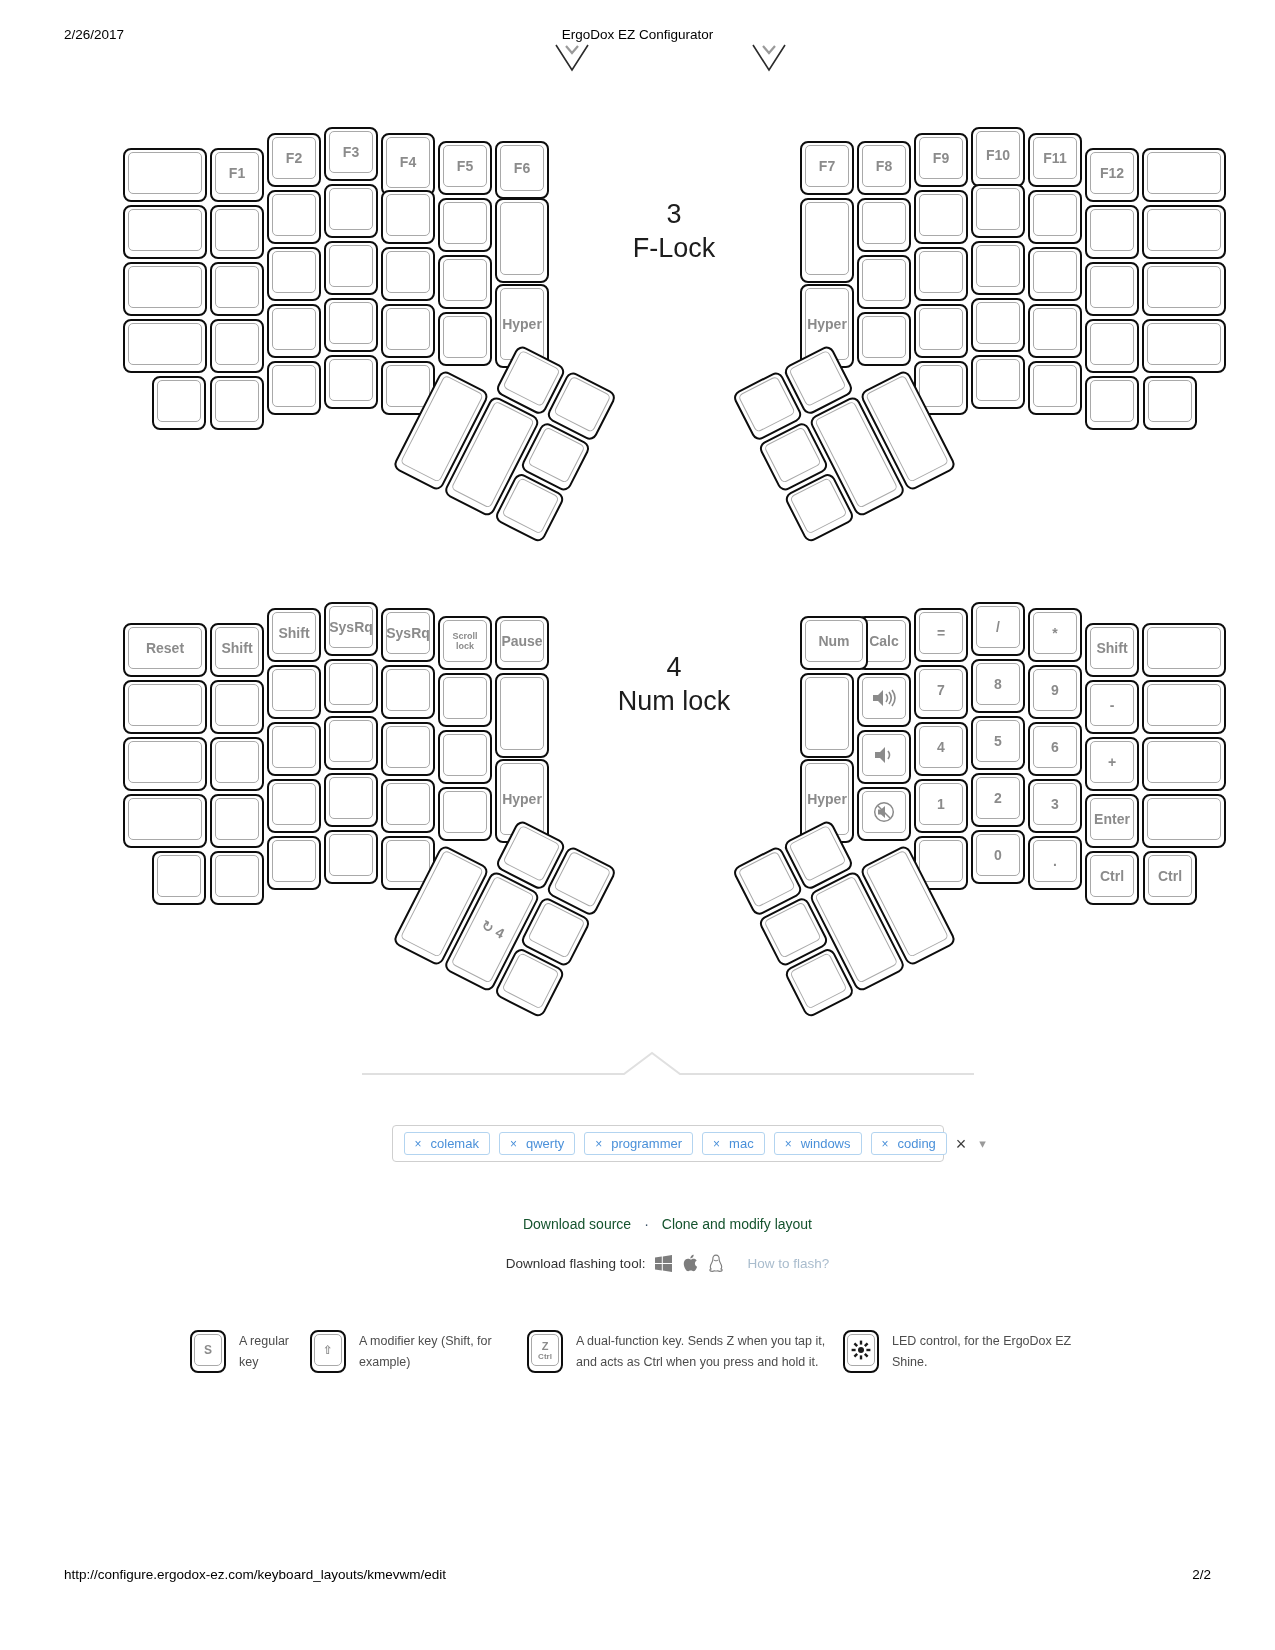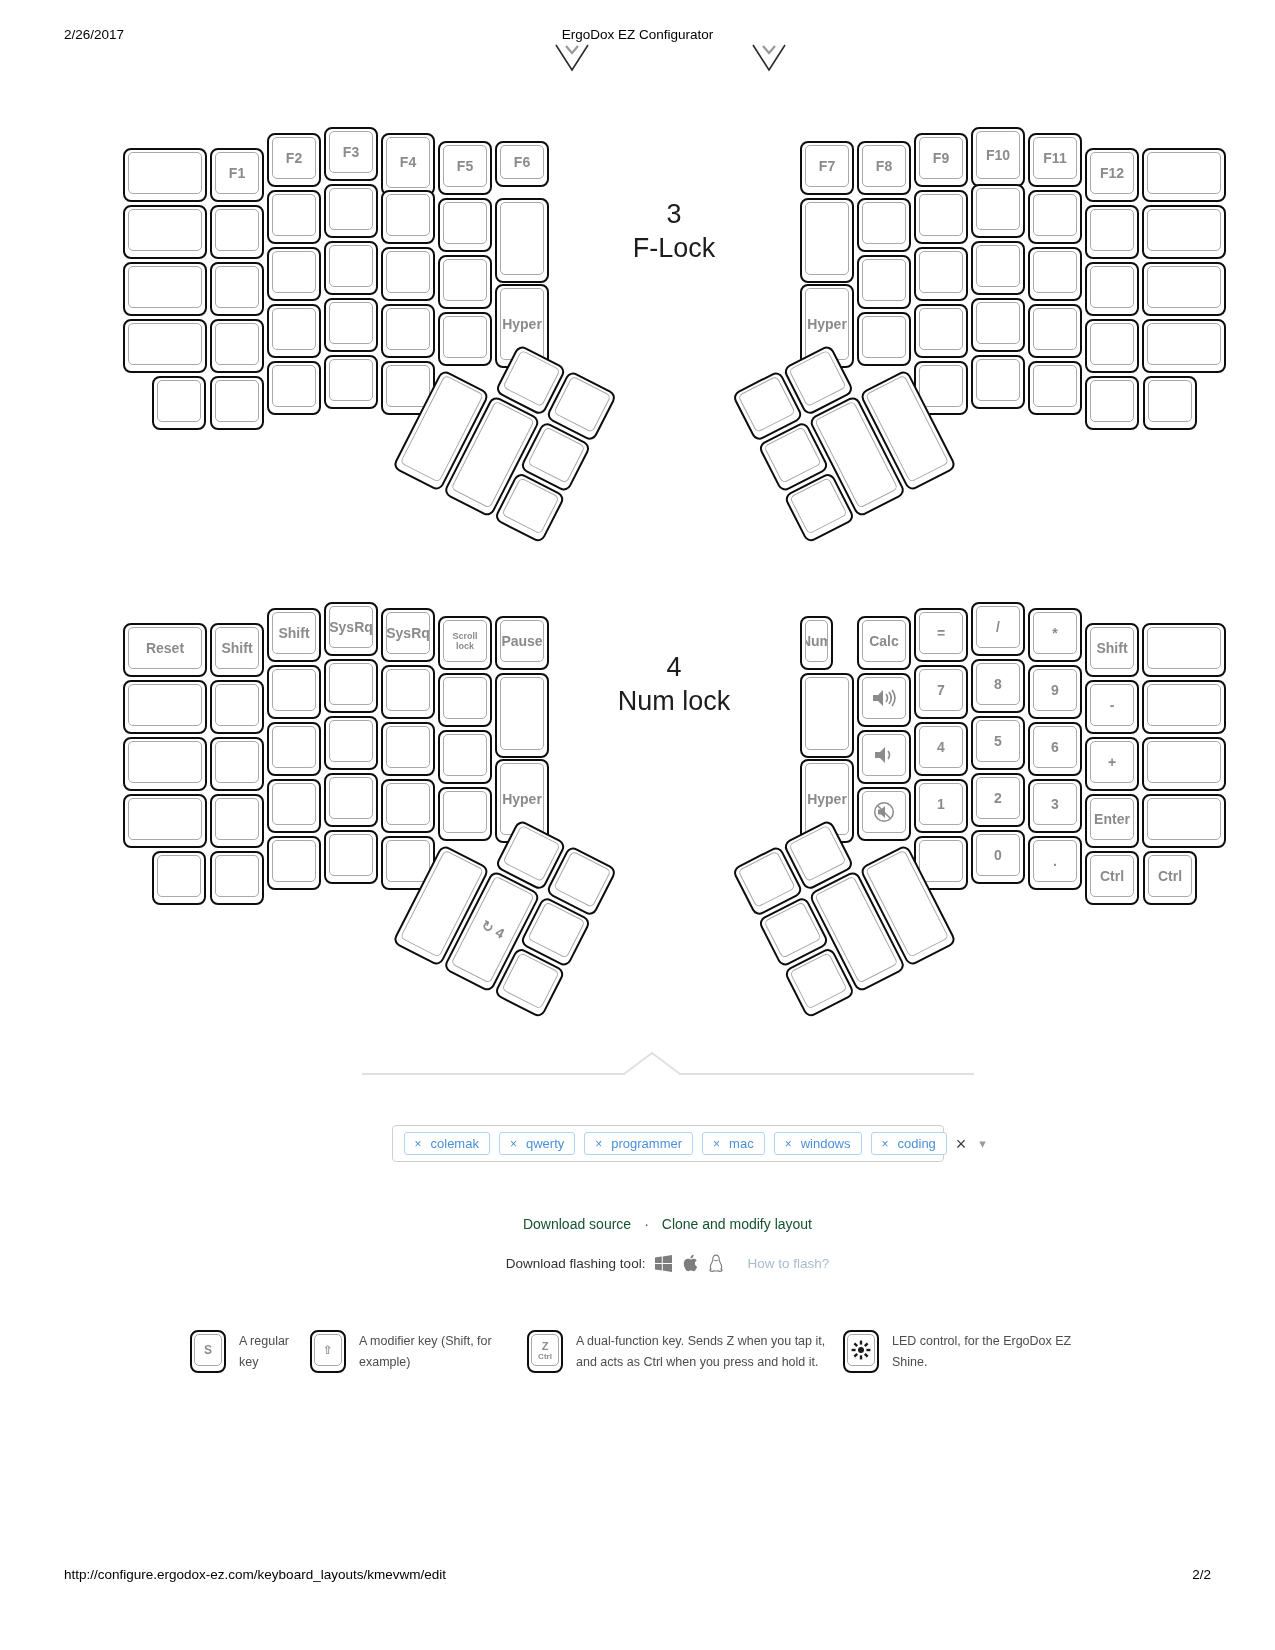--- a/index.html
+++ b/index.html
@@ -171,21 +171,21 @@
         </div>
         <div class="key" style="left: 315px; top: 71px; width: 54px; height: 54px;">
           <div class="cap"></div>
         </div>
         <div class="key" style="left: 315px; top: 128px; width: 54px; height: 54px;">
           <div class="cap"></div>
         </div>
         <div class="key" style="left: 315px; top: 185px; width: 54px; height: 54px;">
           <div class="cap"></div>
         </div>
-        <div class="key" style="left: 372px; top: 14px; width: 54px; height: 46px;">
+        <div class="key" style="left: 372px; top: 14px; width: 54px; height: 58px;">
           <div class="cap">
             <span class="klabel">F6</span>
           </div>
         </div>
         <div class="key" style="left: 372px; top: 71px; width: 54px; height: 85px;">
           <div class="cap"></div>
         </div>
         <div class="key" style="left: 372px; top: 157px; width: 54px; height: 84px;">
           <div class="cap">
             <span class="klabel">Hyper</span>
@@ -597,21 +597,21 @@
         </div>
         <div class="key" style="left: 57px; top: 185px; width: 54px; height: 54px;">
           <div class="cap">
             <svg width="22" height="22" viewBox="0 0 22 22">
               <circle cx="11" cy="11" r="9.3" stroke="#8b8b8b" stroke-width="1.5" fill="none"></circle>
               <polygon points="5,8.5 8,8.5 12,5 12,17 8,13.5 5,13.5" fill="#8b8b8b"></polygon>
               <line x1="4.8" y1="4.8" x2="17.2" y2="17.2" stroke="#8b8b8b" stroke-width="1.5"></line>
             </svg>
           </div>
         </div>
-        <div class="key" style="left: 0px; top: 14px; width: 33px; height: 54px;">
+        <div class="key" style="left: 0px; top: 14px; width: 68px; height: 54px;">
           <div class="cap">
             <span class="klabel">Num</span>
           </div>
         </div>
         <div class="key" style="left: 0px; top: 71px; width: 54px; height: 85px;">
           <div class="cap"></div>
         </div>
         <div class="key" style="left: 0px; top: 157px; width: 54px; height: 84px;">
           <div class="cap">
             <span class="klabel">Hyper</span>

